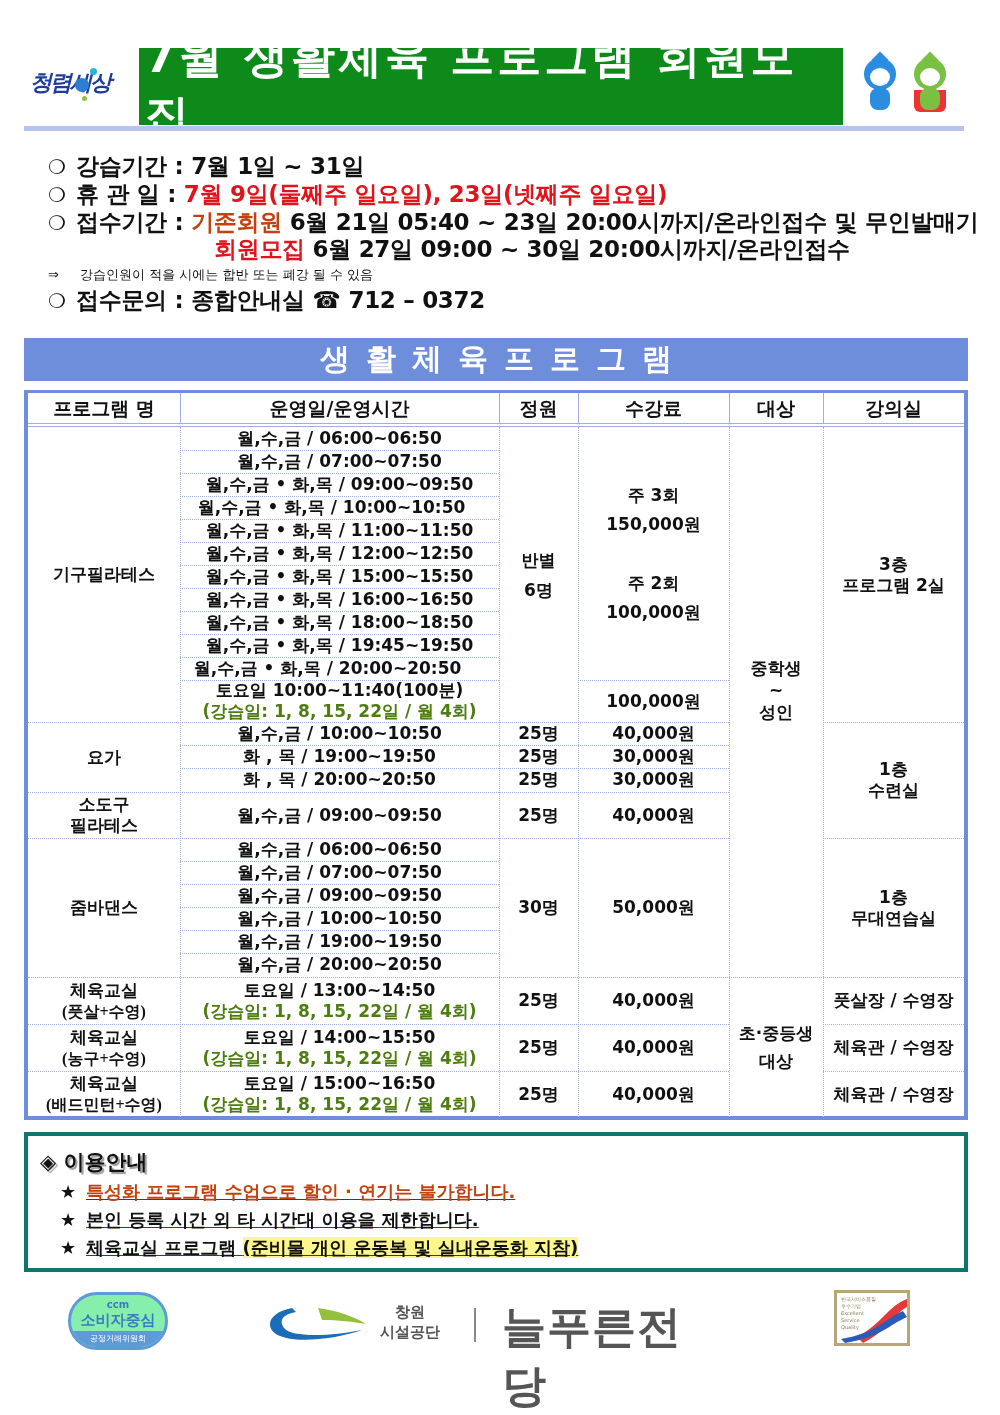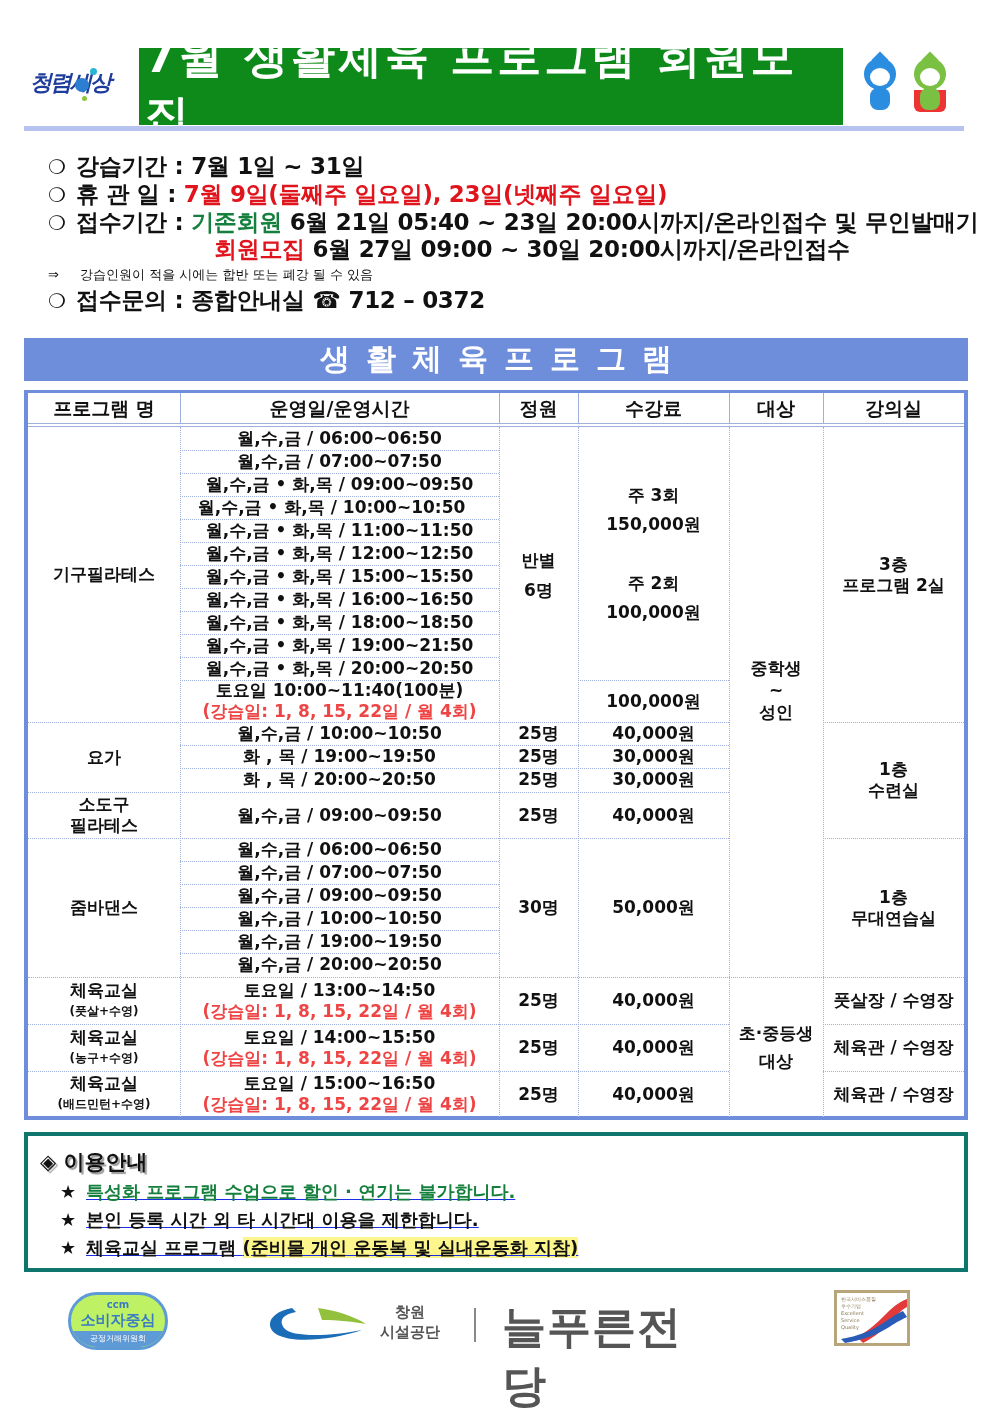--- a/index.html
+++ b/index.html
@@ -26,49 +26,49 @@
   .m1 { left: 8px; } .m1 .head, .m1 .tip, .m1 .body { background: #2b8de0; }
   .m2 { left: 58px; } .m2 .head, .m2 .tip, .m2 .body { background: #7ac143; }
   .m2 .cape { position: absolute; left: 4px; top: 36px; width: 32px; height: 22px; background: #e33; border-radius: 0 0 6px 6px; }
 
   
   .info { position: absolute; left: 48px; top: 150px; width: 930px; }
   .info-line { position: absolute; left: 0; white-space: nowrap; font-weight: bold; font-size: 23px; line-height: 28px; letter-spacing: -0.3px; }
   .info-line .bullet { display: inline-block; width: 28px; font-weight: normal; font-size: 20px; }
   .info-line .lbl { display: inline-block; }
   .red { color: #e0141c; }
-  .blue { color: #15803d; }
+  .blue { color: #c2410c; }
   .note { position: absolute; left: 0; top: 116px; font-size: 13px; white-space: nowrap; }
   .note .arrow { display: inline-block; width: 32px; font-size: 13px; }
 
   
   .section-bar { position: absolute; left: 24px; top: 338px; width: 944px; height: 43px; background: #6e8ddb; display: flex; align-items: center; justify-content: center; }
   .section-bar span { color: #fff; font-weight: bold; font-size: 30px; letter-spacing: 16px; padding-left: 16px; }
 
   
   .table-frame { position: absolute; left: 24px; top: 390px; width: 944px; height: 730px; border: 4px solid #6e8ddb; border-top-width: 3px; background: #fff; }
   .cell { position: absolute; display: flex; flex-direction: column; align-items: center; justify-content: center; text-align: center; font-weight: bold; font-size: 17px; line-height: 21px; white-space: nowrap; }
   .hcell { font-size: 19px; }
   .hline { position: absolute; height: 0; border-top: 1px dotted #9fb0dc; }
   .vline { position: absolute; width: 0; border-left: 1px dotted #9fb0dc; }
   .hline.solid { border-top: 1px solid #9fb0dc; }
   .vline.solid { border-left: 1px solid #9fb0dc; }
-  .blue-t { color: #ef4444; }
-  .small { font-size: 12px; }
+  .blue-t { color: #4d7c0f; }
+  .small { font-size: 16px; font-family: Liberation Serif, serif; }
 
   
   .notice { position: absolute; left: 24px; top: 1132px; width: 944px; height: 140px; border: 4px solid #0f766e; background: #fff; }
   .notice-title { position: absolute; left: 12px; top: 12px; font-weight: bold; font-size: 21px; text-shadow: 2px 2px 1px #9a9a9a; white-space: nowrap; }
   .notice-item { position: absolute; left: 32px; font-weight: bold; font-size: 18px; white-space: nowrap; }
   .notice-item .star { display: inline-block; width: 26px; color: #111; }
   .notice-item .txt { text-decoration: underline; text-decoration-color: #1a2ee6; }
   .hl { background: #fdf68c; }
 
   
-  .ccm { position: absolute; left: 68px; top: 1292px; width: 100px; height: 58px; border: 3px solid #5e9ad6; border-radius: 30px; overflow: hidden; background: #bef264; }
+  .ccm { position: absolute; left: 68px; top: 1292px; width: 100px; height: 58px; border: 3px solid #5e9ad6; border-radius: 30px; overflow: hidden; background: #86efac; }
   .ccm .t1 { position: absolute; top: 4px; width: 100%; text-align: center; font-size: 10px; font-weight: bold; color: #3b7bc4; }
   .ccm .t2 { position: absolute; top: 16px; width: 100%; text-align: center; font-size: 15px; font-weight: bold; color: #3b7bc4; }
   .ccm .t3 { position: absolute; bottom: 0; width: 100%; height: 16px; background: #5e9ad6; color: #fff; text-align: center; font-size: 8px; line-height: 16px; }
 
   .cw-logo { position: absolute; left: 262px; top: 1300px; width: 460px; height: 50px; }
   .cw-swoosh { position: absolute; left: 0; top: 4px; width: 110px; height: 38px; }
   .cw-name { position: absolute; left: 118px; top: 2px; font-size: 15px; font-weight: bold; color: #555; line-height: 20px; text-align: center; }
   .cw-sep { position: absolute; left: 212px; top: 8px; width: 2px; height: 34px; background: #888; }
   .cw-brand { position: absolute; left: 240px; top: -2px; font-size: 44px; font-weight: bold; color: #555; letter-spacing: 1px; }
 
@@ -176,23 +176,23 @@
 <div class="cell" style="left:180px; top:519px; width:319px; height:23px;">월,수,금 • 화,목 / 11:00~11:50</div>
 <div class="hline" style="left:180px; top:542px; width:319px;"></div>
 <div class="cell" style="left:180px; top:542px; width:319px; height:23px;">월,수,금 • 화,목 / 12:00~12:50</div>
 <div class="hline" style="left:180px; top:565px; width:319px;"></div>
 <div class="cell" style="left:180px; top:565px; width:319px; height:23px;">월,수,금 • 화,목 / 15:00~15:50</div>
 <div class="hline" style="left:180px; top:588px; width:319px;"></div>
 <div class="cell" style="left:180px; top:588px; width:319px; height:23px;">월,수,금 • 화,목 / 16:00~16:50</div>
 <div class="hline" style="left:180px; top:611px; width:319px;"></div>
 <div class="cell" style="left:180px; top:611px; width:319px; height:23px;">월,수,금 • 화,목 / 18:00~18:50</div>
 <div class="hline" style="left:180px; top:634px; width:319px;"></div>
-<div class="cell" style="left:180px; top:634px; width:319px; height:23px;">월,수,금 • 화,목 / 19:00~21:50</div>
+<div class="cell" style="left:180px; top:634px; width:319px; height:23px;">월,수,금 • 화,목 / 19:45~19:50</div>
 <div class="hline" style="left:180px; top:657px; width:319px;"></div>
-<div class="cell" style="left:180px; top:657px; width:319px; height:23px;">월,수,금 • 화,목 / 20:00~20:50</div>
+<div class="cell" style="left:168px; top:657px; width:319px; height:23px;">월,수,금 • 화,목 / 20:00~20:50</div>
 <div class="hline" style="left:180px; top:680px; width:319px;"></div>
 <div class="cell" style="left:180px; top:680px; width:319px; height:42px;">
   <span>토요일 10:00~11:40(100분)</span>
   <span class="blue-t">(강습일: 1, 8, 15, 22일 / 월 4회)</span>
 </div>
 
 <div class="cell" style="left:499px; top:427px; width:79px; height:295px; line-height:30px;">
   <span>반별</span>
   <span>6명</span>
 </div>

